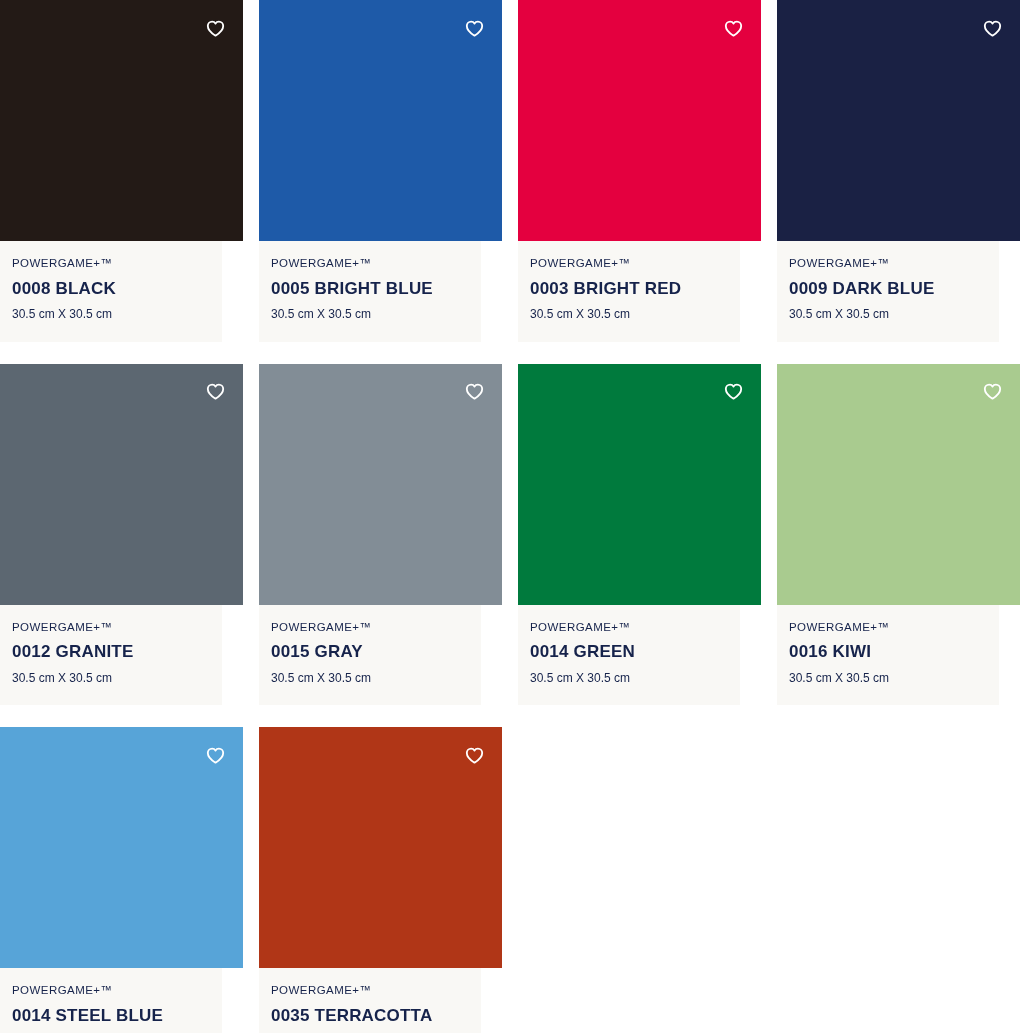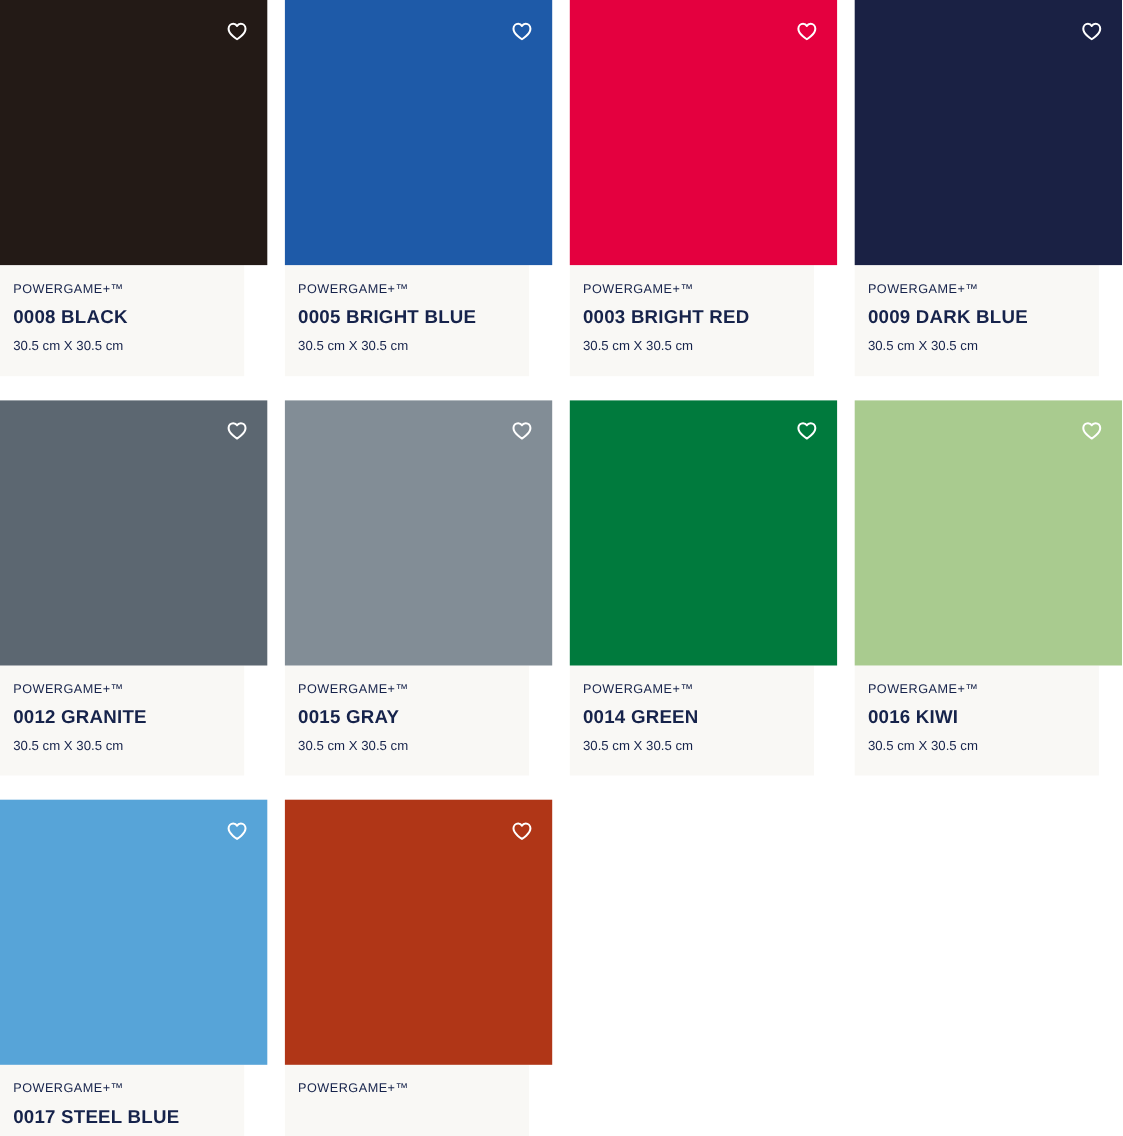--- a/index.html
+++ b/index.html
@@ -243,33 +243,34 @@
       <button class="fav-button">
         <span>
           <svg viewBox="0 0 24 24" aria-hidden="true">
             <path d="M12 20.2 C12 20.2 3.2 14.9 3.2 9.2 C3.2 6.3 5.4 4.2 8.1 4.2 C9.9 4.2 11.3 5.2 12 6.4 C12.7 5.2 14.1 4.2 15.9 4.2 C18.6 4.2 20.8 6.3 20.8 9.2 C20.8 14.9 12 20.2 12 20.2 Z"></path>
           </svg>
         </span>
       </button>
     </div>
     <div class="card-info">
       <div class="brand-label">POWERGAME+™</div>
-      <div class="product-title">0017 STEEL BLUE</div>
+      <div class="product-title">0014 STEEL BLUE</div>
 
     </div>
   </div>
 
   <div class="product-card">
     <div class="swatch" style="background: rgb(176, 54, 23);">
       <button class="fav-button">
         <span>
           <svg viewBox="0 0 24 24" aria-hidden="true">
             <path d="M12 20.2 C12 20.2 3.2 14.9 3.2 9.2 C3.2 6.3 5.4 4.2 8.1 4.2 C9.9 4.2 11.3 5.2 12 6.4 C12.7 5.2 14.1 4.2 15.9 4.2 C18.6 4.2 20.8 6.3 20.8 9.2 C20.8 14.9 12 20.2 12 20.2 Z"></path>
           </svg>
         </span>
       </button>
     </div>
     <div class="card-info">
       <div class="brand-label">POWERGAME+™</div>
+      <div class="product-title">0035 TERRACOTTA</div>
 
     </div>
   </div>
 </div>
 
 </body></html>

